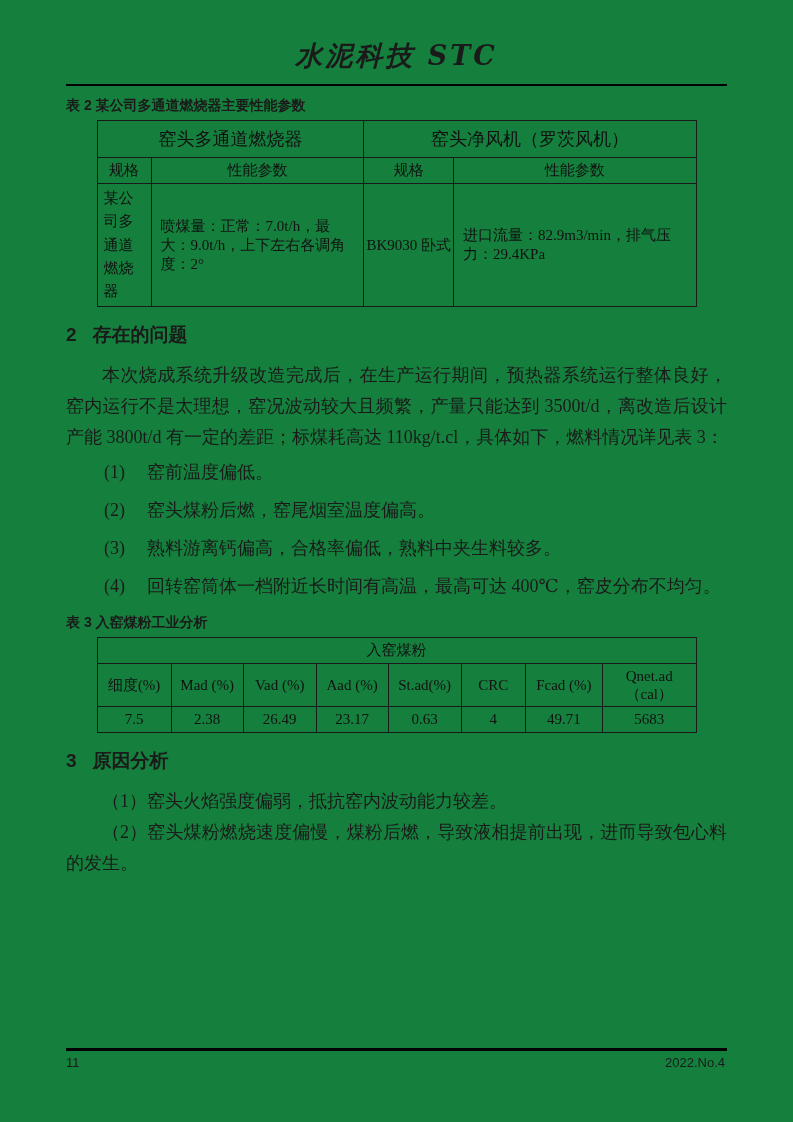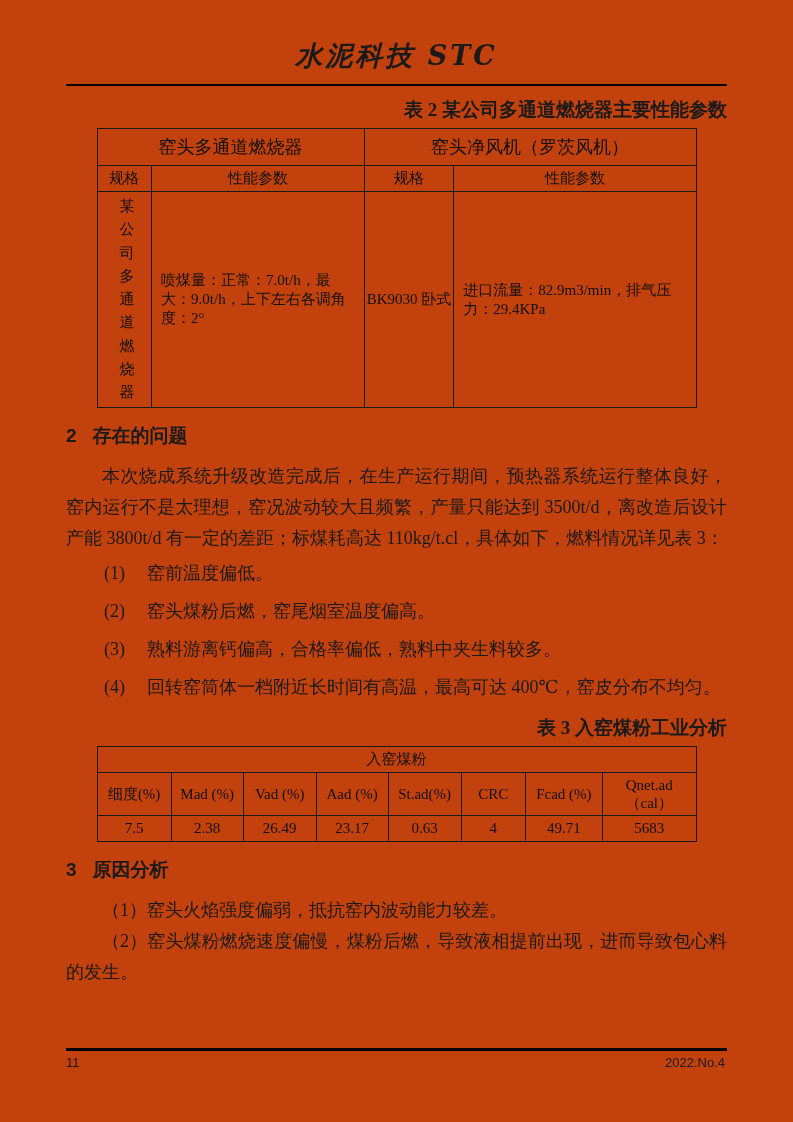--- a/index.html
+++ b/index.html
@@ -2,21 +2,21 @@
 <html><head>
 <meta charset="utf-8">
 <style>
   * { margin: 0; padding: 0; box-sizing: border-box; }
   html, body { background: #888; }
   .page {
     position: relative;
     width: 793px;
     height: 1122px;
     margin: 0 auto;
-    background: #c2410c;
+    background: #15803d;
     color: #1a1a1a;
     font-family: "Liberation Serif", "DejaVu Serif", serif;
     overflow: hidden;
   }
   .content {
     position: absolute;
     left: 66px;
     top: 0;
     width: 661px;
   }
@@ -29,43 +29,43 @@
   }
   .doc-title {
     font-family: "DejaVu Serif", serif;
     font-style: italic;
     font-weight: bold;
     font-size: 27px;
     letter-spacing: 3px;
   }
   
   .tbl-caption {
-    font-family: Liberation Serif, serif;
+    font-family: Liberation Sans, sans-serif;
     font-weight: bold;
-    font-size: 19px;
-    text-align: right;
+    font-size: 14px;
+    text-align: left;
   }
   .cap2 { margin-top: 11px; margin-bottom: 5px; }
   .cap3 { margin-top: 9px; margin-bottom: 5px; }
   
   table {
     width: 600px;
     margin: 0 auto;
     border-collapse: collapse;
     font-size: 15px;
     color: #111;
   }
   table, th, td { border: 1.5px solid #1a1a1a; }
   th { font-weight: normal; }
   th, td { text-align: center; vertical-align: middle; padding: 3px 4px; }
   .t2-group th { height: 37px; font-size: 18px; }
   .t2-cols th { height: 26px; }
   .t2-data td { height: 80px; }
   .cell-left { text-align: left; padding-left: 9px; padding-right: 6px; }
-  .spec-cell { text-align: left; padding-left: 22px; line-height: 1.55; }
+  .spec-cell { text-align: left; padding-left: 6px; line-height: 1.55; }
   .nowrap { white-space: nowrap; padding-left: 2px; padding-right: 2px; }
   .t3-title td { height: 26px; }
   .t3-head th { height: 36px; white-space: pre-line; line-height: 1.2; }
   .t3-vals td { height: 26px; }
   
   .sec-heading {
     font-family: "Liberation Sans", "DejaVu Sans", sans-serif;
     font-weight: bold;
     font-size: 19px;
     margin-top: 15px;

